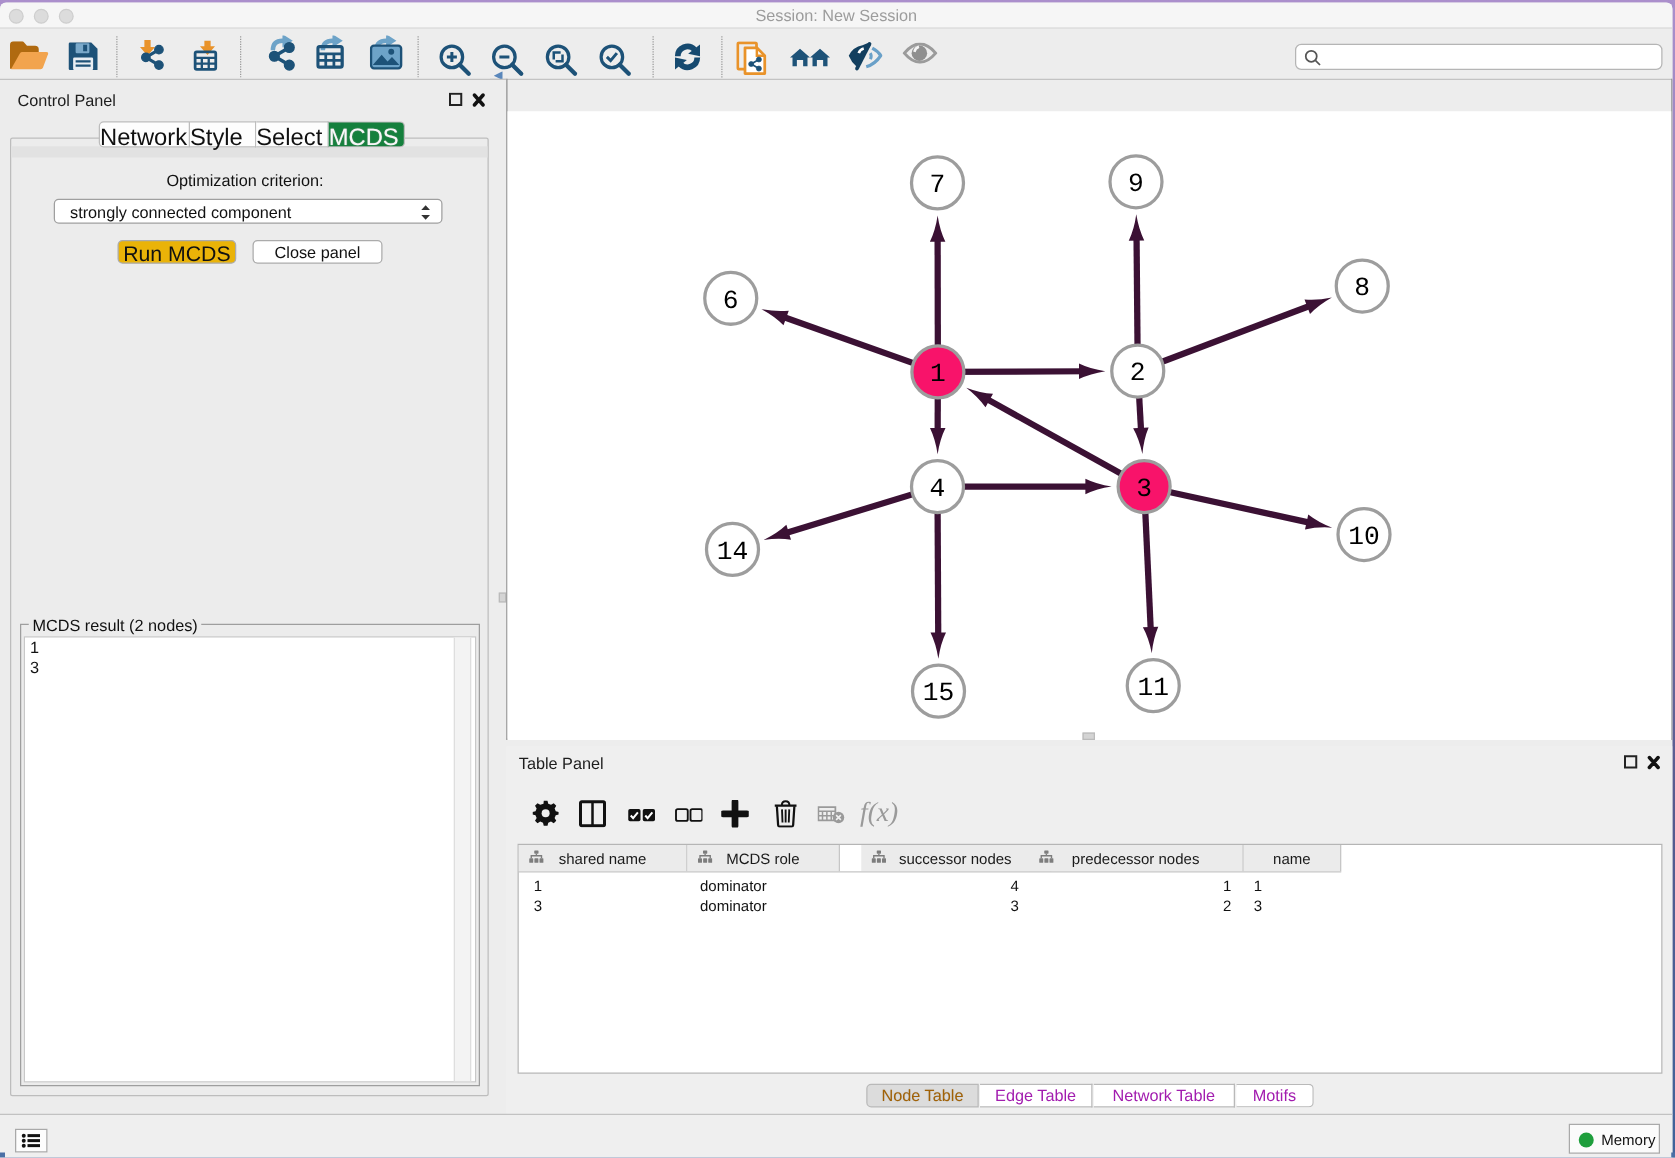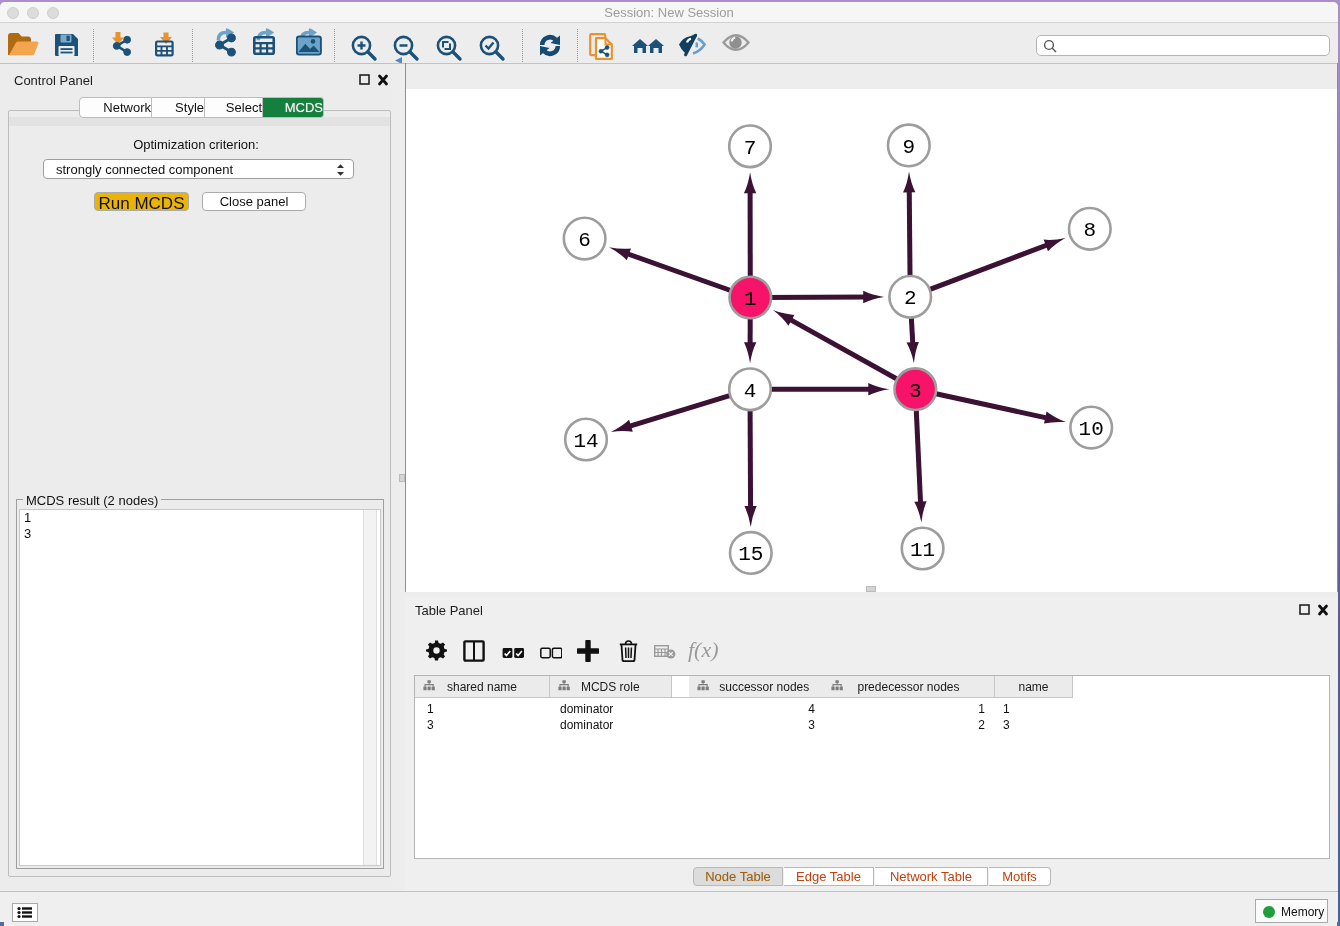--- a/index.html
+++ b/index.html
@@ -11,40 +11,40 @@
 #title-text { position:absolute; top:2.5px; width:100%; text-align:center; font-size:13px; color:#9c9c9c; }
 #toolbar { position:absolute; left:0; top:20.5px; width:100%; height:41.5px; background:#ededed; border-bottom:1px solid #c3c3c3; }
 .sep { position:absolute; top:6px; height:33px; width:0; border-left:1px dotted #9a9a9a; }
 .ticon { position:absolute; top:10px; }
 #searchbox { position:absolute; left:1036px; top:12.5px; width:294px; height:21px; background:#fff; border:1px solid #b5b5b5; border-radius:5px; }
 
 #cpanel { position:absolute; left:0; top:60px; width:392px; height:826px; background:#ececec; }
 .panhdr { font-size:13px; color:#1d1d1d; }
 .winbtns { position:absolute; }
 .tabrow { position:absolute; display:flex; height:21px; }
-.tab { font-size:13px; color:#111; background:#fdfdfd; border:1px solid #bdbdbd; border-left:none; padding:2px 0 13px 0; text-align:right; }
+.tab { font-size:19px; color:#111; background:#fdfdfd; border:1px solid #bdbdbd; border-left:none; padding:2px 0 13px 0; text-align:left; }
 .tab.first { border-left:1px solid #bdbdbd; border-radius:4px 0 0 4px; }
 .tab.last { border-radius:0 4px 4px 0; }
 .tab.sel { background:#15803d; color:#f8f8f8; text-shadow:0 0 1px #aaa; }
 #cp-inner { position:absolute; left:8px; top:48px; width:383px; height:767px; background:#ececec; border:1px solid #bdbdbd; border-radius:2px; }
 #mcds-field { position:absolute; left:16px; top:437px; width:368px; height:370px; border:1px solid #9e9e9e; }
 #mcds-legend { position:absolute; left:6px; top:-7px; background:#ececec; padding:0 3px; font-size:13px; color:#111; }
 #mcds-white { position:absolute; left:2px; top:9px; width:362px; height:357px; background:#fff; border:1px solid #c8c8c8; }
 
 #netwin { position:absolute; left:405px; top:61px; width:933px; height:529px; border-left:1px solid #8f8f8f; border-right:1px solid #8f8f8f; border-bottom:1px solid #a8a8a8; }
 #nettitle { position:absolute; left:0; top:0; width:100%; height:25.5px; background:linear-gradient(180deg,#f4f4f4,#dcdcdc 80%, #d4d4d4); border-top:1px solid #b8b8b8; border-bottom:1px solid #a6a6a6; }
 #netcanvas { position:absolute; left:0; top:26px; width:100%; height:502.5px; background:#fff; }
 .mbtn { position:absolute; top:7.5px; width:12px; height:12px; border-radius:50%; }
 .mbtn svg { display:block; }
 #tpanel { position:absolute; left:405px; top:595px; width:933px; height:294px; background:#efefef; }
 #tablewrap { position:absolute; left:9px; top:78px; width:916px; height:184px; background:#fff; border:1px solid #b5b5b5; }
 .th { position:absolute; top:0; height:21px; background:#ebebeb; border-right:1px solid #c6c6c6; font-size:12px; color:#1a1a1a; text-align:center; padding-top:4px; }
 .th svg.hic { position:absolute; left:8px; top:4px; }
 .trow { position:absolute; font-size:12px; color:#111; }
-.btab { position:absolute; top:0; height:19px; background:#fff; border:1px solid #b9b9b9; border-left:none; font-size:13px; color:#c2410c; text-align:center; padding-top:1px; }
+.btab { position:absolute; top:0; height:19px; background:#fff; border:1px solid #b9b9b9; border-left:none; font-size:13px; color:#a21caf; text-align:center; padding-top:1px; }
 #statusbar { position:absolute; left:0; top:888.5px; width:100%; height:37.5px; background:#efefef; border-top:1px solid #c2c2c2; }
 </style>
 </head>
 <body>
 <div id="win">
   <div id="titlebar">
     <div class="tl" style="left:7px;"></div>
     <div class="tl" style="left:27px;"></div>
     <div class="tl" style="left:47px;"></div>
     <div id="title-text">Session: New Session</div>

